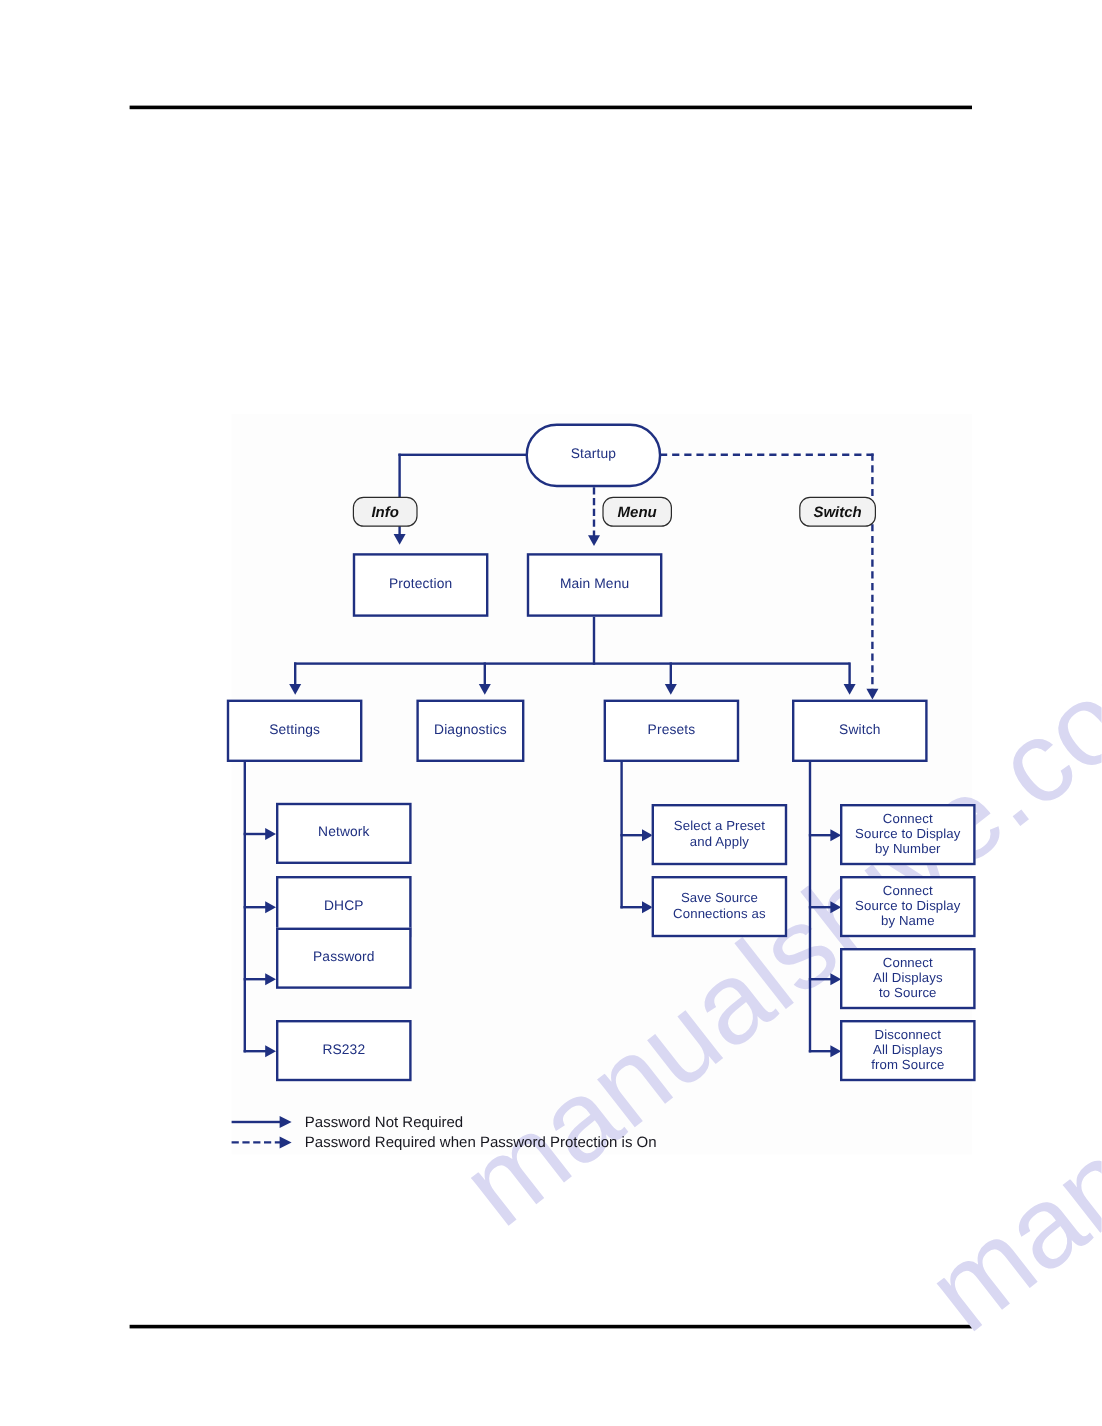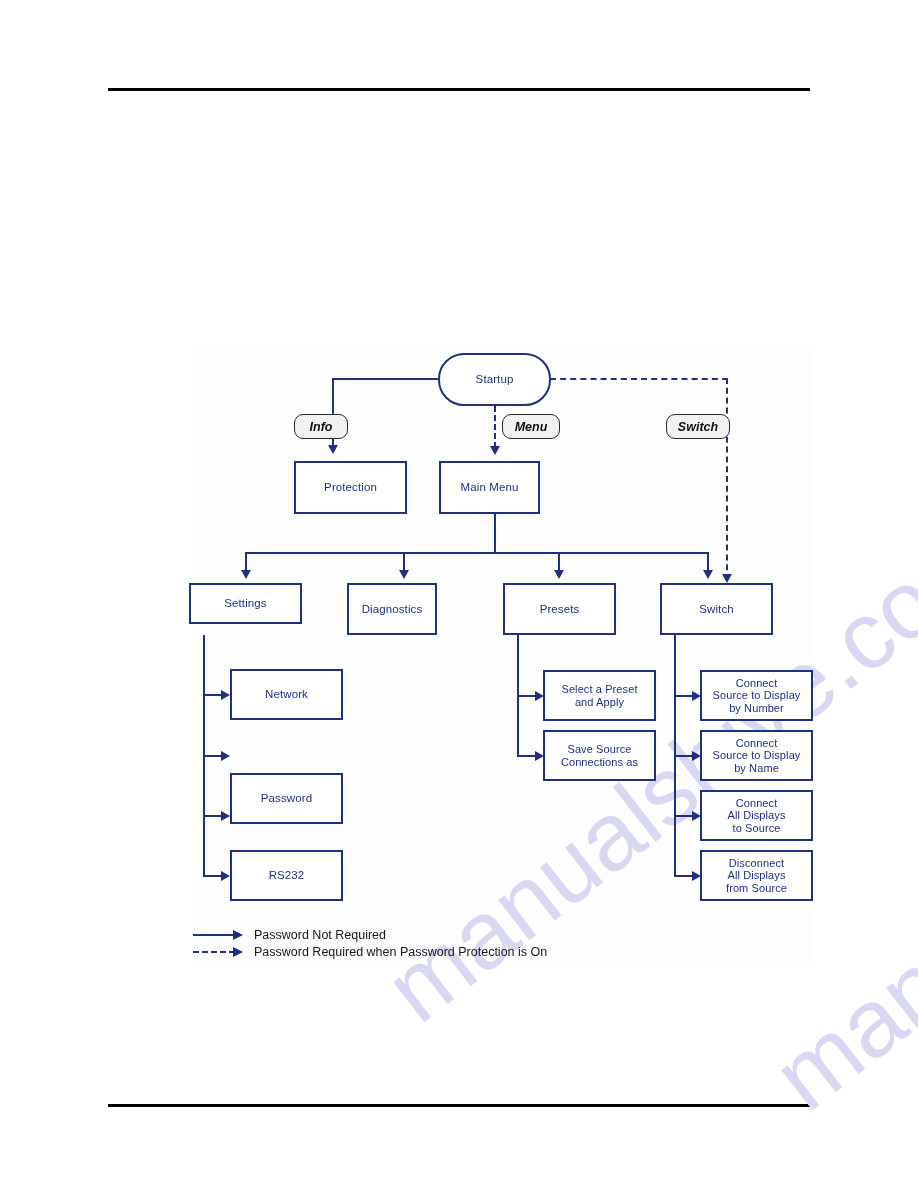--- a/index.html
+++ b/index.html
@@ -203,21 +203,21 @@
     <span class="ln">Protection</span>
   </div>
 
   <div class="dash-v" style="left:301px; top:61px; height:42px;"></div>
   <div class="arrow-d" style="left:297px; top:101px;"></div>
 
   <div class="keycap" style="left:309px; top:69px; width:58px; height:25px;">
     <span>Menu</span>
   </div>
 
-  <div class="node" style="left:246px; top:116px; width:101px; height:53px;">
+  <div class="node" style="left:246px; top:116px; width:113px; height:53px;">
     <span class="ln">Main Menu</span>
   </div>
 
   <div class="dash-h" style="left:357px; top:33px; width:178px;"></div>
   <div class="dash-v" style="left:533px; top:33px; height:202px;"></div>
   <div class="arrow-d" style="left:529px; top:229px;"></div>
 
   <div class="keycap" style="left:473px; top:69px; width:64px; height:25px;">
     <span>Switch</span>
   </div>
@@ -230,21 +230,21 @@
 
   <div class="ln-v" style="left:210px; top:207px; height:20px;"></div>
   <div class="arrow-d" style="left:206px; top:225px;"></div>
 
   <div class="ln-v" style="left:365px; top:207px; height:20px;"></div>
   <div class="arrow-d" style="left:361px; top:225px;"></div>
 
   <div class="ln-v" style="left:514px; top:207px; height:20px;"></div>
   <div class="arrow-d" style="left:510px; top:225px;"></div>
 
-  <div class="node" style="left:-4px; top:238px; width:113px; height:41px;">
+  <div class="node" style="left:-4px; top:238px; width:113px; height:52px;">
     <span class="ln">Settings</span>
   </div>
 
   <div class="node" style="left:154px; top:238px; width:90px; height:52px;">
     <span class="ln">Diagnostics</span>
   </div>
 
   <div class="node" style="left:310px; top:238px; width:113px; height:52px;">
     <span class="ln">Presets</span>
   </div>
@@ -256,20 +256,23 @@
   <div class="ln-v" style="left:10px; top:290px; height:242px;"></div>
 
   <div class="ln-h" style="left:10px; top:349px; width:22px;"></div>
   <div class="arrow-r" style="left:28px; top:345px;"></div>
   <div class="node" style="left:37px; top:324px; width:113px; height:51px;">
     <span class="ln">Network</span>
   </div>
 
   <div class="ln-h" style="left:10px; top:410px; width:22px;"></div>
   <div class="arrow-r" style="left:28px; top:406px;"></div>
+  <div class="node" style="left:37px; top:385px; width:113px; height:51px;">
+    <span class="ln">DHCP</span>
+  </div>
 
   <div class="ln-h" style="left:10px; top:470px; width:22px;"></div>
   <div class="arrow-r" style="left:28px; top:466px;"></div>
   <div class="node" style="left:37px; top:428px; width:113px; height:51px;">
     <span class="ln">Password</span>
   </div>
 
   <div class="ln-h" style="left:10px; top:530px; width:22px;"></div>
   <div class="arrow-r" style="left:28px; top:526px;"></div>
   <div class="node" style="left:37px; top:505px; width:113px; height:51px;">

